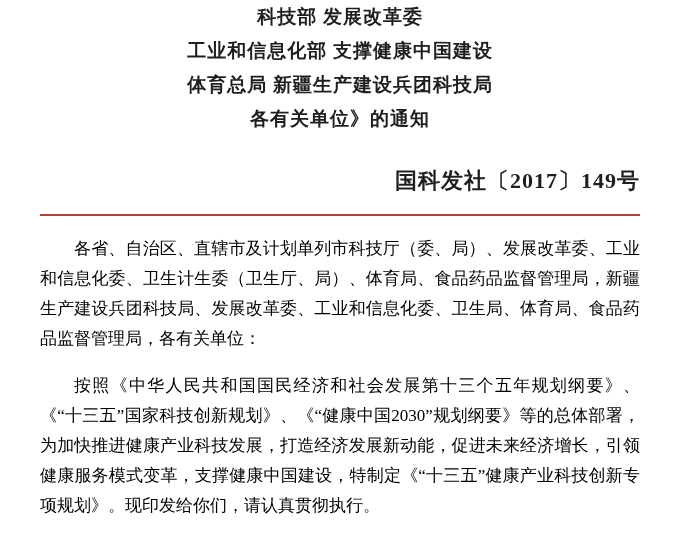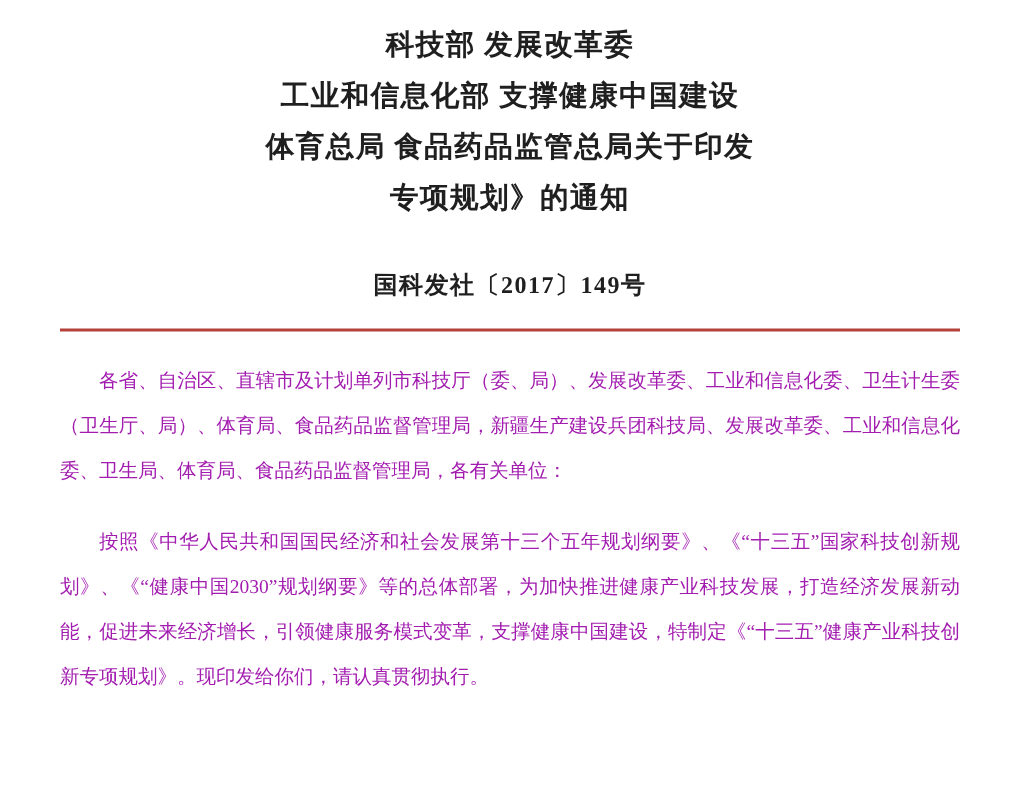--- a/index.html
+++ b/index.html
@@ -16,68 +16,67 @@
   }
   .page {
     position: relative;
     width: 680px;
     height: 538px;
     box-sizing: border-box;
     padding: 0 40px;
     background: #ffffff;
   }
   .title-block {
-    padding-top: 14px;
     text-align: center;
   }
   .title-line {
     font-size: 19px;
     font-weight: bold;
     letter-spacing: 1px;
     line-height: 34px;
     color: #1f1f1f;
     white-space: nowrap;
   }
   .doc-number {
     margin-top: 30px;
-    text-align: center;
-    font-size: 16px;
+    text-align: right;
+    font-size: 22px;
     font-weight: bold;
     letter-spacing: 1px;
     color: #1f1f1f;
   }
   .red-rule {
     margin-top: 18px;
     height: 2px;
     background: #b4413a;
     width: 100%;
   }
   .body-block {
     margin-top: 18px;
   }
   .para {
-    font-size: 13px;
+    font-size: 17px;
     line-height: 30px;
     text-align: justify;
     text-justify: inter-ideograph;
     text-indent: 2em;
-    color: #a21caf;
+    color: #000000;
     margin: 17px 0 14px 0;
   }
 </style>
 </head>
 <body>
 
 <div class="page">
 
   <div class="title-block">
     <div class="title-line">科技部 发展改革委</div>
     <div class="title-line">工业和信息化部 支撑健康中国建设</div>
-    <div class="title-line">体育总局 食品药品监管总局关于印发</div>
-    <div class="title-line">专项规划》的通知</div>
+    <div class="title-line">体育总局 新疆生产建设兵团科技局</div>
+    <div class="title-line">各有关单位》的通知</div>
   </div>
 
   <div class="doc-number">国科发社〔2017〕149号</div>
 
   <div class="red-rule" style="background: rgb(180, 65, 58);"></div>
 
   <div class="body-block">
     <p class="para">各省、自治区、直辖市及计划单列市科技厅（委、局）、发展改革委、工业和信息化委、卫生计生委（卫生厅、局）、体育局、食品药品监督管理局，新疆生产建设兵团科技局、发展改革委、工业和信息化委、卫生局、体育局、食品药品监督管理局，各有关单位：</p>
     <p class="para">按照《中华人民共和国国民经济和社会发展第十三个五年规划纲要》、《“十三五”国家科技创新规划》、《“健康中国2030”规划纲要》等的总体部署，为加快推进健康产业科技发展，打造经济发展新动能，促进未来经济增长，引领健康服务模式变革，支撑健康中国建设，特制定《“十三五”健康产业科技创新专项规划》。现印发给你们，请认真贯彻执行。</p>
   </div>

